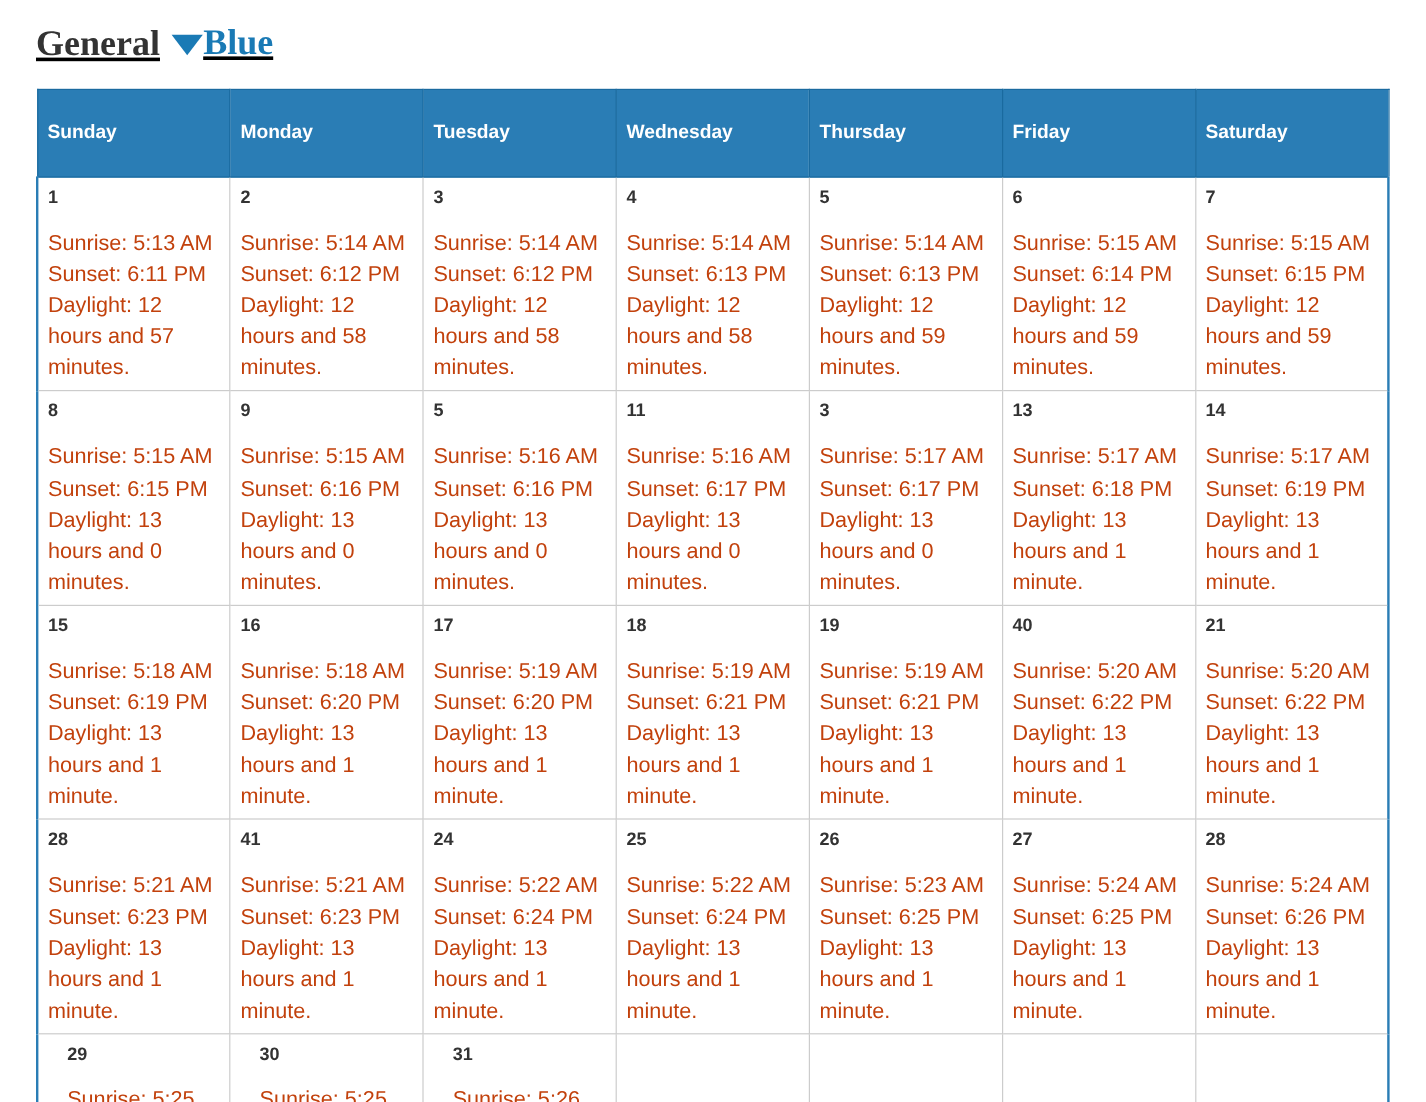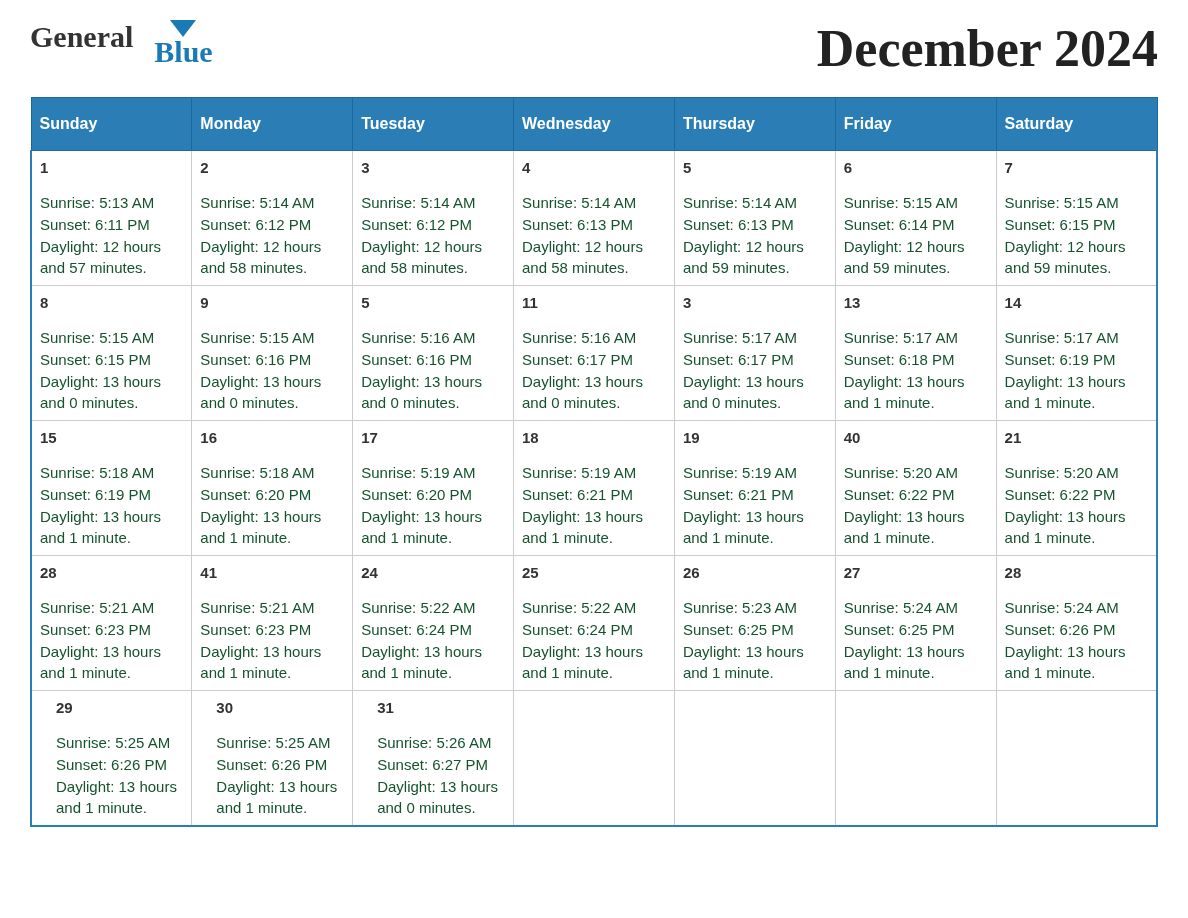--- a/index.html
+++ b/index.html
@@ -35,21 +35,21 @@
     table {
       width: 100%;
       border-collapse: collapse;
       table-layout: fixed;
     }
     thead tr th {
       background-color: #2a7db5;
       color: #ffffff;
       font-size: 16px;
       font-weight: bold;
-      padding: 17px 8px;
+      padding: 27px 8px;
       text-align: left;
       border: 1px solid #1a6a9f;
     }
     tbody tr td {
       border: 1px solid #cccccc;
       vertical-align: top;
       padding: 6px 8px;
       font-size: 13px;
       color: #333;
       line-height: 1.4;
@@ -66,43 +66,45 @@
     tbody tr td:last-child {
       border-right: 2px solid #2a7db5;
     }
     .day-number {
       font-size: 15px;
       font-weight: bold;
       display: block;
       margin-bottom: 2px;
     }
     .day-info {
-      font-size: 15px;
-      color: #14532d;
+      font-size: 18px;
+      color: #c2410c;
       line-height: 1.45;
       margin-top: 14px;
     }
     .empty-cell {
       background: #fff;
     }
     .logo-wrapper {
       display: flex;
+      align-items: center;
       gap: 2px;
+      text-decoration: underline;
     }
     .logo-text-part {
       font-family: Georgia, serif;
       font-size: 30px;
       font-weight: bold;
       color: #333;
     }
     .logo-icon-blue {
       display: flex;
-      flex-direction: column;
+      flex-direction: row;
       align-items: center;
-      margin-left: 19px;
+      margin-left: 8px;
     }
     .blue-triangle {
       width: 0;
       height: 0;
       border-left: 13px solid transparent;
       border-right: 13px solid transparent;
       border-top: 17px solid #1a7ab5;
     }
     .blue-word {
       font-family: Georgia, serif;
@@ -117,21 +119,20 @@
 
 <div class="header-area">
   <div class="logo-wrapper">
     <span class="logo-text-part">General</span>
     <div class="logo-icon-blue">
       <div class="blue-triangle"></div>
       <span class="blue-word">Blue</span>
     </div>
   </div>
   <div class="title-area">
-    <div class="month-title">December 2024</div>
   </div>
 </div>
 
 <table>
   <thead>
     <tr>
     <th>Sunday</th>
         <th>Monday</th>
         <th>Tuesday</th>
         <th>Wednesday</th>

